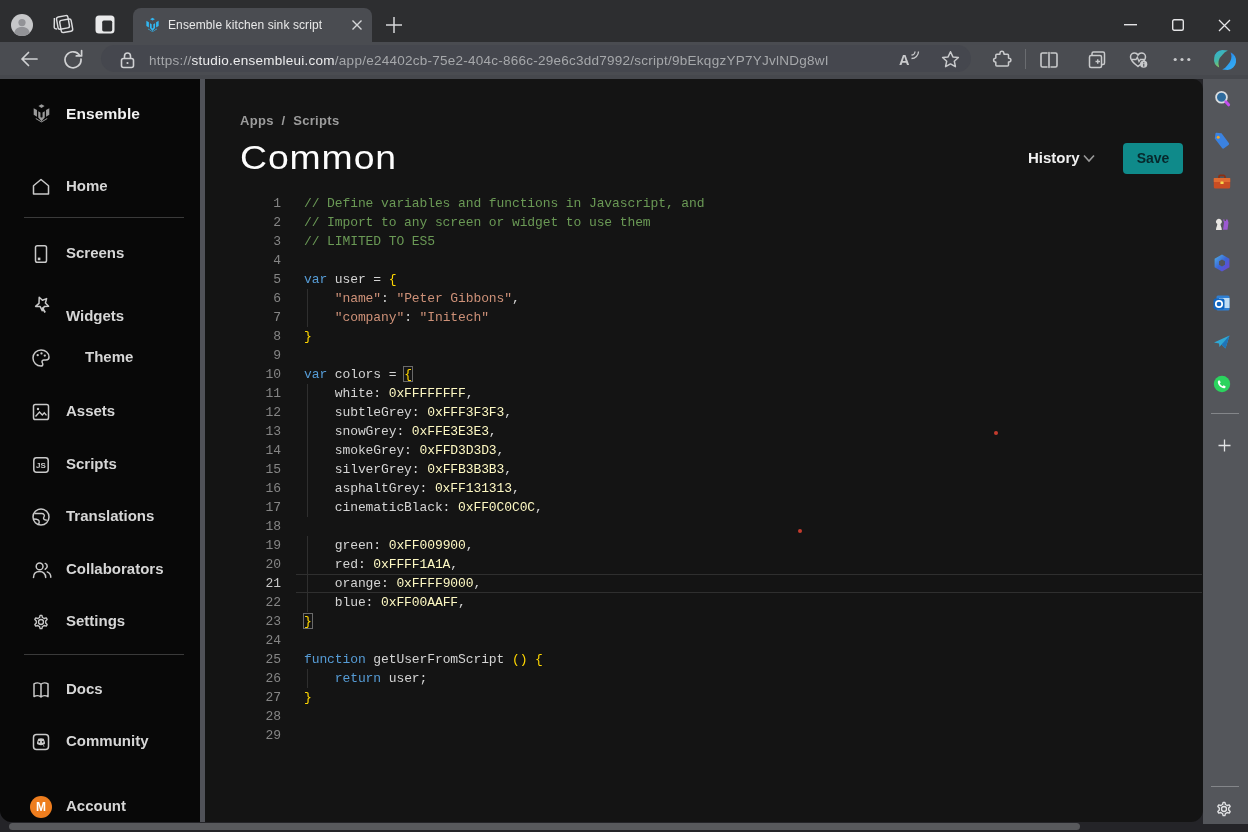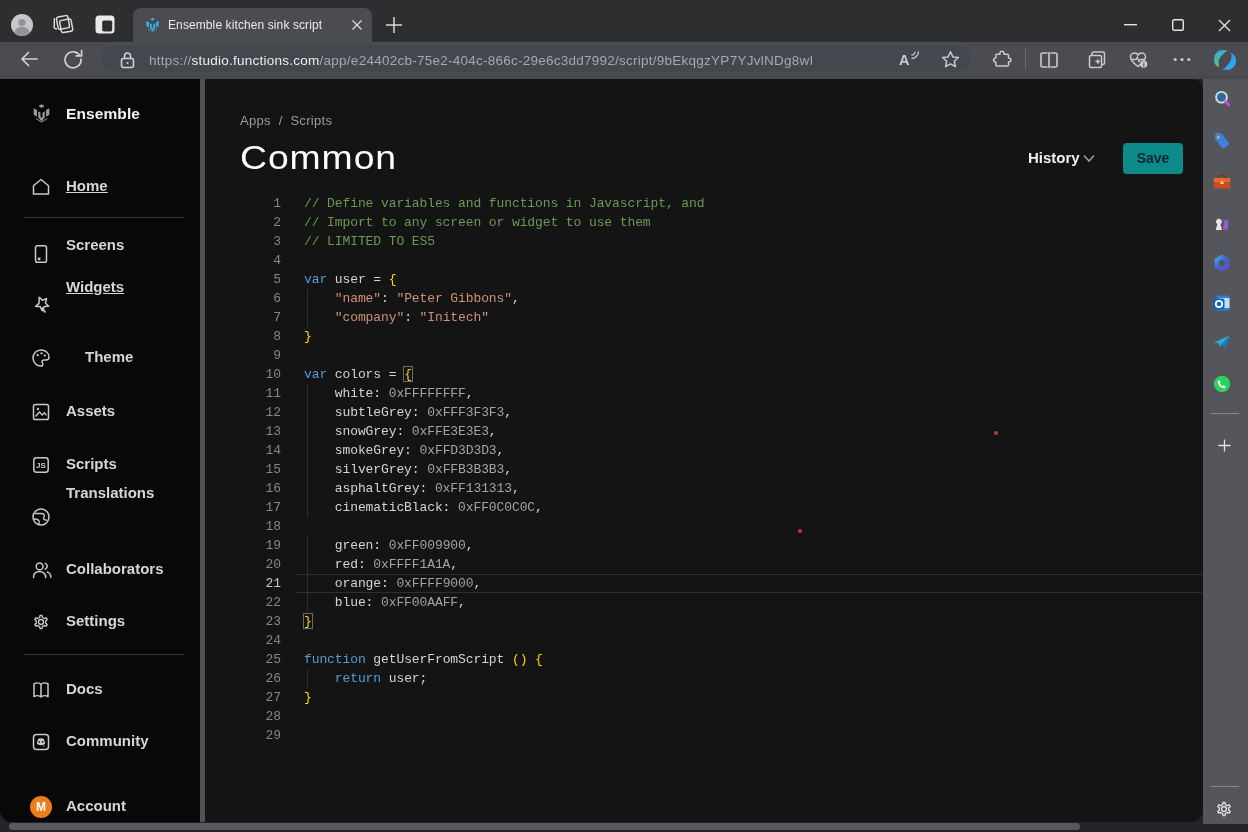--- a/index.html
+++ b/index.html
@@ -12,32 +12,32 @@
   #tabtitle { left:168px; top:18px; font-size:12px; color:#e9e9e9; letter-spacing:0.1px; }
   #urlpill { left:101px; top:45px; width:870px; height:26.5px; background:#45474e; border-radius:13.5px; }
   #contentwrap { left:0; top:79px; width:1203px; height:743px; border-radius:0 10px 12px 12px; overflow:hidden; background:#141414; }
   #sidenav { left:0; top:0; width:200px; height:743px; background:#080808; }
   #navdivider { left:200px; top:0; width:5px; height:743px; background:#505258; }
   #edgebar { left:1203px; top:79px; width:45px; height:745px; background:#54565b; }
   #band { left:0; top:822px; width:1248px; height:10px; background:#242428; }
   #hthumb { left:9px; top:823px; width:1071px; height:7px; background:#58595c; border-radius:4px; }
   .navitem { left:66px; font-size:15px; color:#d6d6d6; font-weight:600; letter-spacing:0; position:absolute; }
   .navline { left:24px; width:160px; height:1px; background:#3a3a3a; position:absolute; }
-  #crumbs { left:240px; top:113px; font-size:13px; font-weight:normal; color:#9c9c9c; letter-spacing:0.3px; }
+  #crumbs { left:240px; top:113px; font-size:13px; font-weight:bold; color:#9c9c9c; letter-spacing:0.3px; }
   #h1 { left:240px; top:138px; font-size:34px; color:#fdfdfd; letter-spacing:0.8px; transform:scaleX(1.1); transform-origin:0 0; }
   #history { left:1028px; top:149px; font-size:15px; font-weight:bold; color:#f0f0f0; }
   #savebtn { left:1123px; top:143px; width:60px; height:31px; background:#0f8a8a; border-radius:4px; text-align:center; line-height:31px; font-size:14px; font-weight:bold; color:#07282c; }
   .mono { font-family:"Liberation Mono", monospace; font-size:13px; letter-spacing:-0.1px; white-space:pre; }
   #gutter { left:240px; top:194px; width:41px; text-align:right; color:#858585; }
   #codecol { left:304px; top:194px; color:#d4d4d4; }
   .row { height:19px; line-height:19px; }
   .c { color:#6a9955;margin-top:9px; }
   .k { color:#569cd6; }
   .s { color:#ce9178; }
-  .n { color:#a3a3a3; }
+  .n { color:#fef9c3; }
   .b { color:#ffd700; }
   .guide { width:1px; background:#2f2f2f; left:307px; }
   #curline { left:296px; top:574px; width:906px; height:19px; border-top:1px solid #2f2f2f; border-bottom:1px solid #2f2f2f; }
   .bracketbox { border:1px solid #6a6a6a; width:10px; height:16px; position:absolute; }
   .reddot { width:4px; height:4px; border-radius:50%; background:#c43b2e; position:absolute; }
   svg { display:block; }
 </style>
 </head>
 <body>
 <div id="band" class="abs"></div>
@@ -101,21 +101,21 @@
 <svg class="abs" style="left:63px; top:49px;" width="20" height="20" viewBox="0 0 20 20">
   <path d="M16.8 6.5 A8 8 0 1 0 18 10" fill="none" stroke="#d0d1d3" stroke-width="1.7" stroke-linecap="round"></path>
   <path d="M18.6 1.6 L18.6 6.9 L13.3 6.9" fill="none" stroke="#d0d1d3" stroke-width="1.7" stroke-linecap="round" stroke-linejoin="round"></path>
 </svg>
 <svg class="abs" style="left:119px; top:51px;" width="17" height="18" viewBox="0 0 17 18">
   <rect x="2.5" y="7.5" width="12" height="9" rx="2" fill="none" stroke="#d0d1d3" stroke-width="1.6"></rect>
   <path d="M5.5 7.5 L5.5 5 A3 3 0 0 1 11.5 5 L11.5 7.5" fill="none" stroke="#d0d1d3" stroke-width="1.6"></path>
   <circle cx="8.5" cy="12" r="1.1" fill="#d0d1d3"></circle>
 </svg>
 
-<div class="abs" style="left:149px; top:53px; font-size:13.5px; color:#a6a8ab; letter-spacing:0.25px;">https://<span style="color:#ededee">studio.functions.com</span>/app/e24402cb-75e2-404c-866c-29e6c3dd7992/script/9bEkqgzYP7YJvlNDg8wI</div>
+<div class="abs" style="left:149px; top:53px; font-size:13.5px; color:#a6a8ab; letter-spacing:0.25px;">https://<span style="color:#ededee">studio.ensembleui.com</span>/app/e24402cb-75e2-404c-866c-29e6c3dd7992/script/9bEkqgzYP7YJvlNDg8wI</div>
 
 <div class="abs" style="left:899px; top:51.5px; font-size:14.5px; font-weight:bold; color:#c9cacc;">A</div>
 <svg class="abs" style="left:910px; top:49.5px;" width="10" height="10" viewBox="0 0 10 10">
   <path d="M1.5 8.5 A 7 7 0 0 0 8.5 1.5" fill="none" stroke="#c9cacc" stroke-width="1.3"></path>
   <path d="M1.5 5 A 3.5 3.5 0 0 0 5 1.5" fill="none" stroke="#c9cacc" stroke-width="1.3"></path>
 </svg>
 
 <svg class="abs" style="left:941px; top:50px;" width="19" height="19" viewBox="0 0 19 19">
   <path d="M9.5 1.8 L11.9 6.9 L17.4 7.5 L13.3 11.2 L14.4 16.7 L9.5 13.9 L4.6 16.7 L5.7 11.2 L1.6 7.5 L7.1 6.9 Z" fill="none" stroke="#c9cacc" stroke-width="1.5" stroke-linejoin="round"></path>
 </svg>
@@ -172,34 +172,34 @@
   <path d="M1.8 4.9 L5.2 6.9 L5.2 13.8 L1.8 11.8 Z" fill="#9b9b9b"></path>
   <path d="M18.2 4.9 L14.8 6.9 L14.8 13.8 L18.2 11.8 Z" fill="#9b9b9b"></path>
   <path d="M6.6 8.2 L8.9 9.4 L8.9 14.2 A1.3 1.3 0 0 0 11.1 14.2 L11.1 9.4 L13.4 8.2 L13.4 14.6 L10 18.6 L6.6 14.6 Z" fill="#9b9b9b"></path>
   <path d="M4 15.3 L10 19 L16 15.3 L16 16.2 L10 19.9 L4 16.2 Z" fill="#9b9b9b"></path>
 </svg>
 <div class="navitem" style="left:66px; top:105px; font-size:15.5px; font-weight:bold; color:#f2f2f2; letter-spacing:0.1px;">Ensemble</div>
 
 <svg class="abs" style="left:31px; top:177px;" width="20" height="20" viewBox="0 0 20 20">
   <path d="M2.5 8.8 L10 2.5 L17.5 8.8 L17.5 17 L2.5 17 Z" fill="none" stroke="#c9c9c9" stroke-width="1.5" stroke-linejoin="round"></path>
 </svg>
-<div class="navitem" style="top:177px;text-decoration:underline;">Home</div>
+<div class="navitem" style="top:177px;">Home</div>
 <div class="navline" style="top:217px;"></div>
 
 <svg class="abs" style="left:31px; top:244px;" width="20" height="20" viewBox="0 0 20 20">
   <rect x="4.5" y="1.8" width="11" height="16.4" rx="1.8" fill="none" stroke="#c9c9c9" stroke-width="1.5"></rect>
   <rect x="6.8" y="13.6" width="2.6" height="2.6" fill="#c9c9c9"></rect>
 </svg>
-<div class="navitem" style="top:236px;">Screens</div>
+<div class="navitem" style="top:244px;">Screens</div>
 
 <svg class="abs" style="left:31px; top:295px;" width="20" height="20" viewBox="0 0 20 20">
   <path d="M8.2 2.2 L11.4 5.2 L15.6 3.6 L14.4 8 L17.6 11.2 L13.2 11.6 L11.2 15.8 L9.2 11.6 L4.6 11.4 L8 8.4 Z" fill="none" stroke="#c9c9c9" stroke-width="1.5" stroke-linejoin="round"></path>
   <path d="M11 12.5 L14.2 17.5" stroke="#c9c9c9" stroke-width="1.8"></path>
 </svg>
-<div class="navitem" style="top:278px;text-decoration:underline;">Widgets</div>
+<div class="navitem" style="top:307px;">Widgets</div>
 
 <svg class="abs" style="left:31px; top:348px;" width="20" height="20" viewBox="0 0 20 20">
   <path d="M10 2 A8 8 0 1 0 10 18 C11.2 18 11.8 17.2 11.8 16.2 C11.8 15.2 11 14.8 11 13.8 C11 12.8 11.8 12 13 12 L15 12 C16.8 12 18 10.8 18 9 C18 5 14.5 2 10 2 Z" fill="none" stroke="#c9c9c9" stroke-width="1.5"></path>
   <circle cx="6.7" cy="7.2" r="1.15" fill="#c9c9c9"></circle>
   <circle cx="10.5" cy="5.4" r="1.15" fill="#c9c9c9"></circle>
   <circle cx="13.8" cy="7.6" r="1.15" fill="#c9c9c9"></circle>
 </svg>
 <div class="navitem" style="top:348px;margin-left:19px;">Theme</div>
 
 <svg class="abs" style="left:31px; top:402px;" width="20" height="20" viewBox="0 0 20 20">
@@ -213,21 +213,21 @@
   <rect x="2.8" y="2.8" width="14.4" height="14.4" rx="2.6" fill="none" stroke="#c9c9c9" stroke-width="1.5"></rect>
   <text x="10" y="13.4" font-family="Liberation Sans, sans-serif" font-size="8" font-weight="bold" fill="#c9c9c9" text-anchor="middle">JS</text>
 </svg>
 <div class="navitem" style="top:455px;">Scripts</div>
 
 <svg class="abs" style="left:31px; top:507px;" width="20" height="20" viewBox="0 0 20 20">
   <circle cx="10" cy="10" r="8" fill="none" stroke="#c9c9c9" stroke-width="1.5"></circle>
   <path d="M3.5 6.5 L10.5 6.5 C13 6.5 14 8.2 13 9.8 C12 11.4 12.5 12.8 14.8 13 L16.4 13.1" fill="none" stroke="#c9c9c9" stroke-width="1.4"></path>
   <path d="M7.5 17.6 C9 14.5 8 12.5 5.5 12.2 L2.3 12" fill="none" stroke="#c9c9c9" stroke-width="1.4"></path>
 </svg>
-<div class="navitem" style="top:484px;">Translations</div>
+<div class="navitem" style="top:507px;">Translations</div>
 
 <svg class="abs" style="left:31px; top:560px;" width="22" height="20" viewBox="0 0 22 20">
   <circle cx="8.6" cy="6.4" r="3.4" fill="none" stroke="#c9c9c9" stroke-width="1.5"></circle>
   <path d="M2.5 17.5 C2.5 13.6 5.2 11.6 8.6 11.6 C12 11.6 14.7 13.6 14.7 17.5" fill="none" stroke="#c9c9c9" stroke-width="1.5" stroke-linecap="round"></path>
   <path d="M14.2 3.4 A3.1 3.1 0 0 1 14.2 9.2 M16.2 11.9 C18.5 12.7 19.8 14.6 19.8 17.2" fill="none" stroke="#c9c9c9" stroke-width="1.5" stroke-linecap="round"></path>
 </svg>
 <div class="navitem" style="top:560px;">Collaborators</div>
 
 <svg class="abs" style="left:31px; top:612px;" width="20" height="20" viewBox="0 0 24 24">
   <path d="M12 1.8 L14.2 1.8 L14.8 4.4 A7.8 7.8 0 0 1 16.9 5.6 L19.4 4.8 L20.5 6.7 L18.7 8.6 A7.8 7.8 0 0 1 18.7 11 L20.5 12.9 L19.4 14.8 L16.9 14 A7.8 7.8 0 0 1 14.8 15.2 L14.2 17.8 L12 17.8 L11.4 15.2 A7.8 7.8 0 0 1 9.3 14 L6.8 14.8 L5.7 12.9 L7.5 11 A7.8 7.8 0 0 1 7.5 8.6 L5.7 6.7 L6.8 4.8 L9.3 5.6 A7.8 7.8 0 0 1 11.4 4.4 Z" transform="translate(-1.1,2.2)" fill="none" stroke="#c9c9c9" stroke-width="1.6" stroke-linejoin="round"></path>

